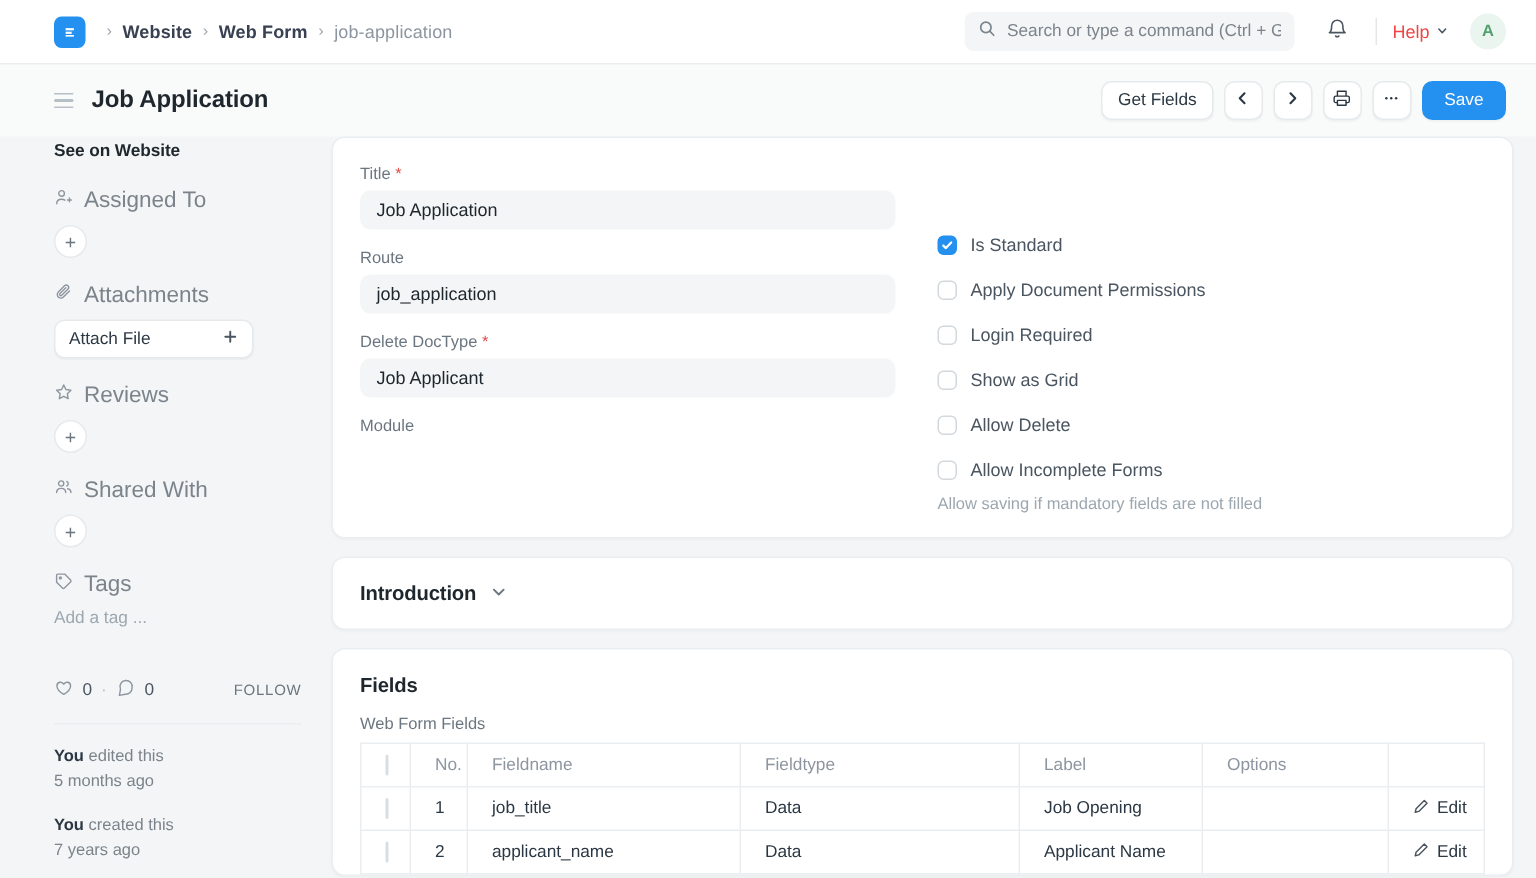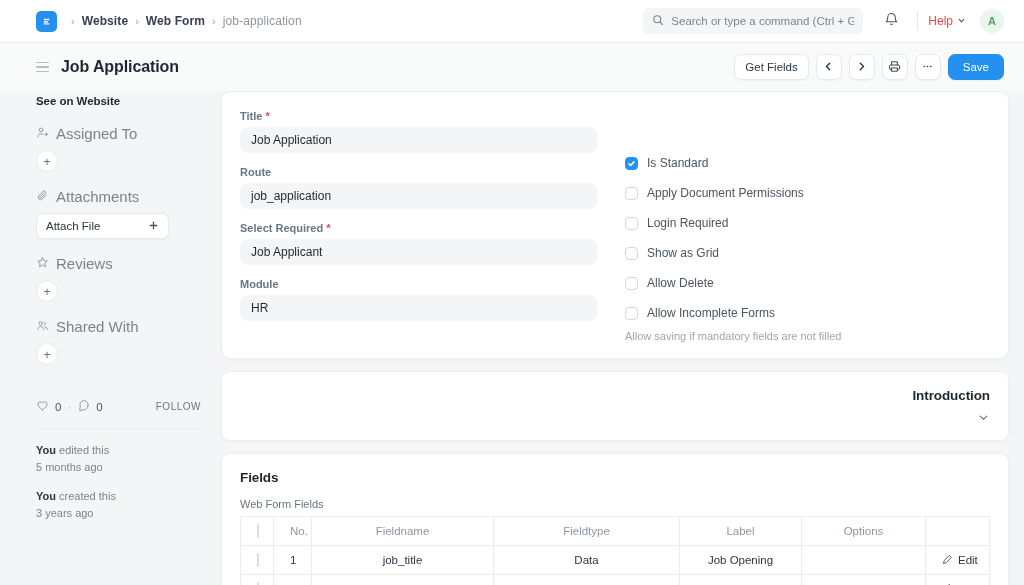--- a/index.html
+++ b/index.html
@@ -150,21 +150,21 @@
     border-radius: 9px;
     margin-bottom: 12px;
     box-shadow: 0 1px 2px rgba(17,24,39,.03);
   }
   .form-card { display: flex; padding: 18px 18px 16px; }
   .col-left { width: 50%; padding-right: 18px; }
   .col-right { width: 50%; padding-left: 10px; padding-top: 4px; margin-top: 42px; }
 
   .field { margin-bottom: 13px; }
   .field:last-child { margin-bottom: 12px; }
-  .field-label { font-size: 11px; color: #6b7680; margin-bottom: 5px; font-weight: bold; }
+  .field-label { font-size: 11px; color: #6b7680; margin-bottom: 5px; }
   .req { color: #e24c4c; }
   .field-input {
     height: 26px; background: #f4f5f6; border: 1px solid #f4f5f6;
     border-radius: 7px; padding: 0 10px;
     display: flex; align-items: center;
     font-size: 12px; color: #1f272e; font-weight: 500;
     cursor: text;
   }
 
   .chk-row { display: flex; align-items: center; gap: 9px; margin-bottom: 16px; }
@@ -174,32 +174,32 @@
     cursor: pointer; display: flex; align-items: center; justify-content: center;
   }
   .chk.on { background: #2490ef; border-color: #2490ef; }
   .chk.on svg { display: block; }
   .chk svg { display: none; }
   .chk-label { font-size: 12px; color: #4a5560; }
   .chk-help { font-size: 11px; color: #9ca7b0; margin-top: -6px; }
 
   
   .section-card { padding: 16px 18px; }
-  .section-title-row { display: flex; align-items: flex-end; gap: 8px; cursor: pointer; flex-direction: column; }
+  .section-title-row { display: flex; align-items: flex-start; gap: 8px; cursor: pointer; }
   .section-title { font-size: 13.5px; font-weight: 700; color: #1f272e; letter-spacing: -.1px; }
   .chev { color: #6b7680; display: flex; }
 
   .fields-card { padding: 16px 18px 0; }
   .grid-label { font-size: 11px; color: #6b7680; margin: 13px 0 6px; }
 
   table.grid { width: 100%; border-collapse: collapse; table-layout: fixed; }
   table.grid th, table.grid td {
     border: 1px solid #ebeef0;
     height: 29px; padding: 0 16px;
-    text-align: center; vertical-align: middle;
+    text-align: left; vertical-align: middle;
   }
   table.grid th { font-weight: 400; font-size: 11.5px; color: #8d96a0; }
   table.grid td { font-size: 11.5px; color: #2b3743; }
   th.c-chk, td.c-chk { width: 30px; padding: 0 0 0 9px; border-right: none; }
   th.c-no, td.c-no { width: 38px; padding-left: 4px; border-left: none; color: #4a5560; }
   th.c-fn, td.c-fn { width: 182px; }
   th.c-ft, td.c-ft { width: 186px; }
   th.c-lb, td.c-lb { width: 122px; }
   th.c-op, td.c-op { width: 124px; }
   th.c-ed, td.c-ed { width: 64px; }
@@ -378,20 +378,32 @@
               <path d="M2.4 14.4c0-2.4 1.9-3.9 4.2-3.9s4.2 1.5 4.2 3.9"></path>
               <path d="M11.8 4.1a2.3 2.3 0 0 1 0 4.2"></path>
               <path d="M12.6 10.8c1.8.3 3 1.6 3 3.6"></path>
             </svg>
         </span>
         <span>Shared With</span>
       </div>
       <div class="sb-plus">+</div>
     </div>
 
+    <div class="sb-section">
+      <div class="sb-head">
+        <span>
+          <svg width="13" height="13" viewBox="0 0 18 18" fill="none" stroke="#8d96a0" stroke-width="1.3" stroke-linecap="round" stroke-linejoin="round">
+              <path d="M15.3 9.6l-5.7 5.7a1.3 1.3 0 0 1-1.8 0L2.4 9.9V3.3a.9.9 0 0 1 .9-.9h6.6l5.4 5.4a1.3 1.3 0 0 1 0 1.8z"></path>
+              <circle cx="5.9" cy="5.9" r=".9"></circle>
+            </svg>
+        </span>
+        <span>Tags</span>
+      </div>
+      <div class="tag-input">Add a tag ...</div>
+    </div>
 
     <div class="sb-foot">
       <div class="sb-stats">
         <span>
           <svg width="13" height="13" viewBox="0 0 18 18" fill="none" stroke="#8d96a0" stroke-width="1.3" stroke-linecap="round" stroke-linejoin="round">
               <path d="M9 15.1S2.7 11.4 2.7 7.1a3.3 3.3 0 0 1 6.3-1.3 3.3 3.3 0 0 1 6.3 1.3c0 4.3-6.3 8-6.3 8z"></path>
             </svg>
         </span>
         <span class="cnt">0</span>
         <span class="sb-dot">·</span>
@@ -405,21 +417,21 @@
       </div>
 
       <div class="sb-rule"></div>
 
       <div class="sb-activity">
         <b>You</b><span> edited this</span><br>
         <span>5 months ago</span>
       </div>
       <div class="sb-activity">
         <b>You</b><span> created this</span><br>
-        <span>3 years ago</span>
+        <span>7 years ago</span>
       </div>
     </div>
   </div>
 
   <div class="content">
 
     <div class="card form-card">
       <div class="col-left">
 
         <div class="field">
@@ -429,28 +441,27 @@
           <div class="field-input">Job Application</div>
         </div>
 
         <div class="field">
           <div class="field-label">Route</div>
           <div class="field-input">job_application</div>
         </div>
 
         <div class="field">
           <div class="field-label">
-            <span>Select Required</span><span class="req"> *</span>
+            <span>Delete DocType</span><span class="req"> *</span>
           </div>
           <div class="field-input">Job Applicant</div>
         </div>
 
         <div class="field">
           <div class="field-label">Module</div>
-          <div class="field-input">HR</div>
         </div>
       </div>
 
       <div class="col-right">
         <div class="chk-row">
           <span class="chk on">
             <svg width="9" height="9" viewBox="0 0 12 12" fill="none" stroke="#fff" stroke-width="2" stroke-linecap="round" stroke-linejoin="round">
                 <polyline points="2.5,6.3 4.8,8.5 9.5,3.6"></polyline>
               </svg>
           </span>

